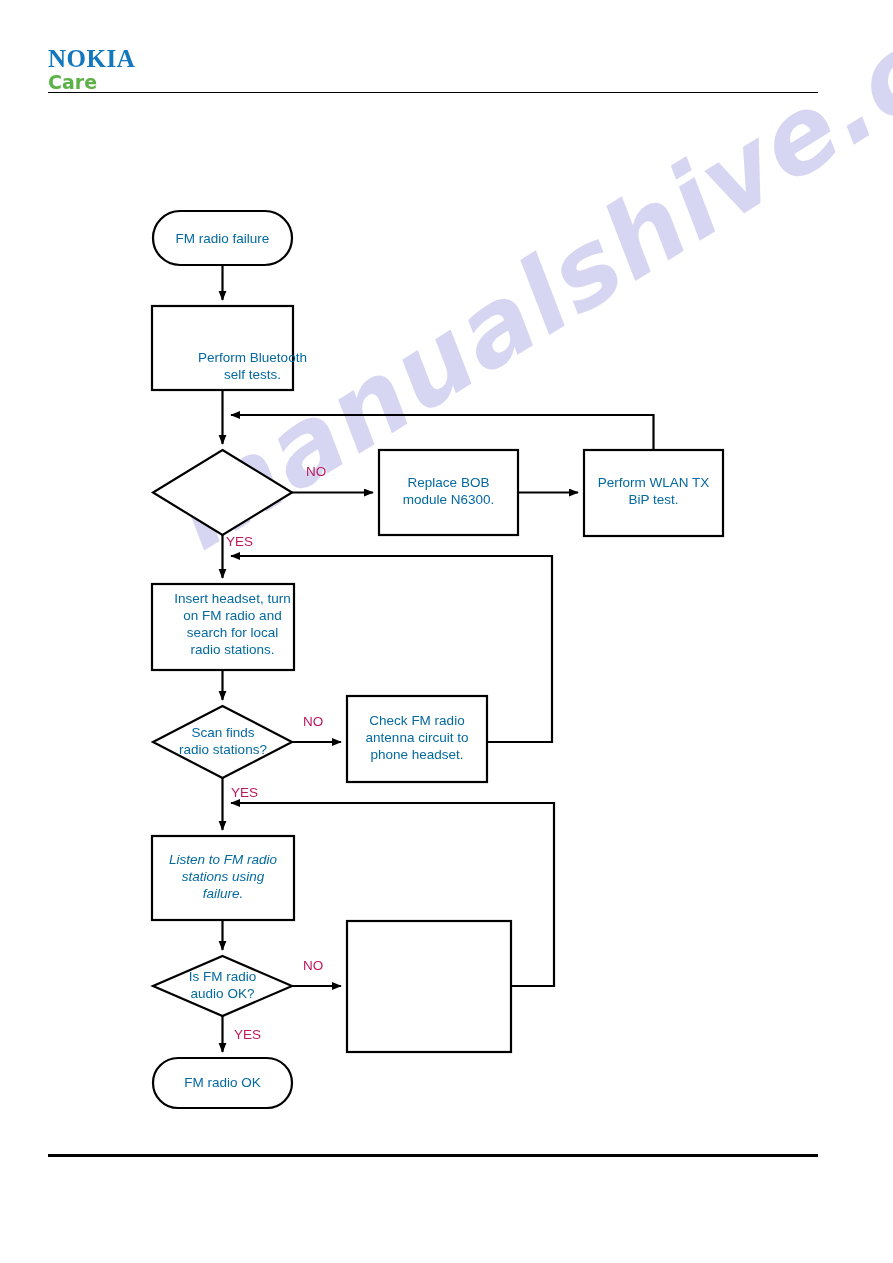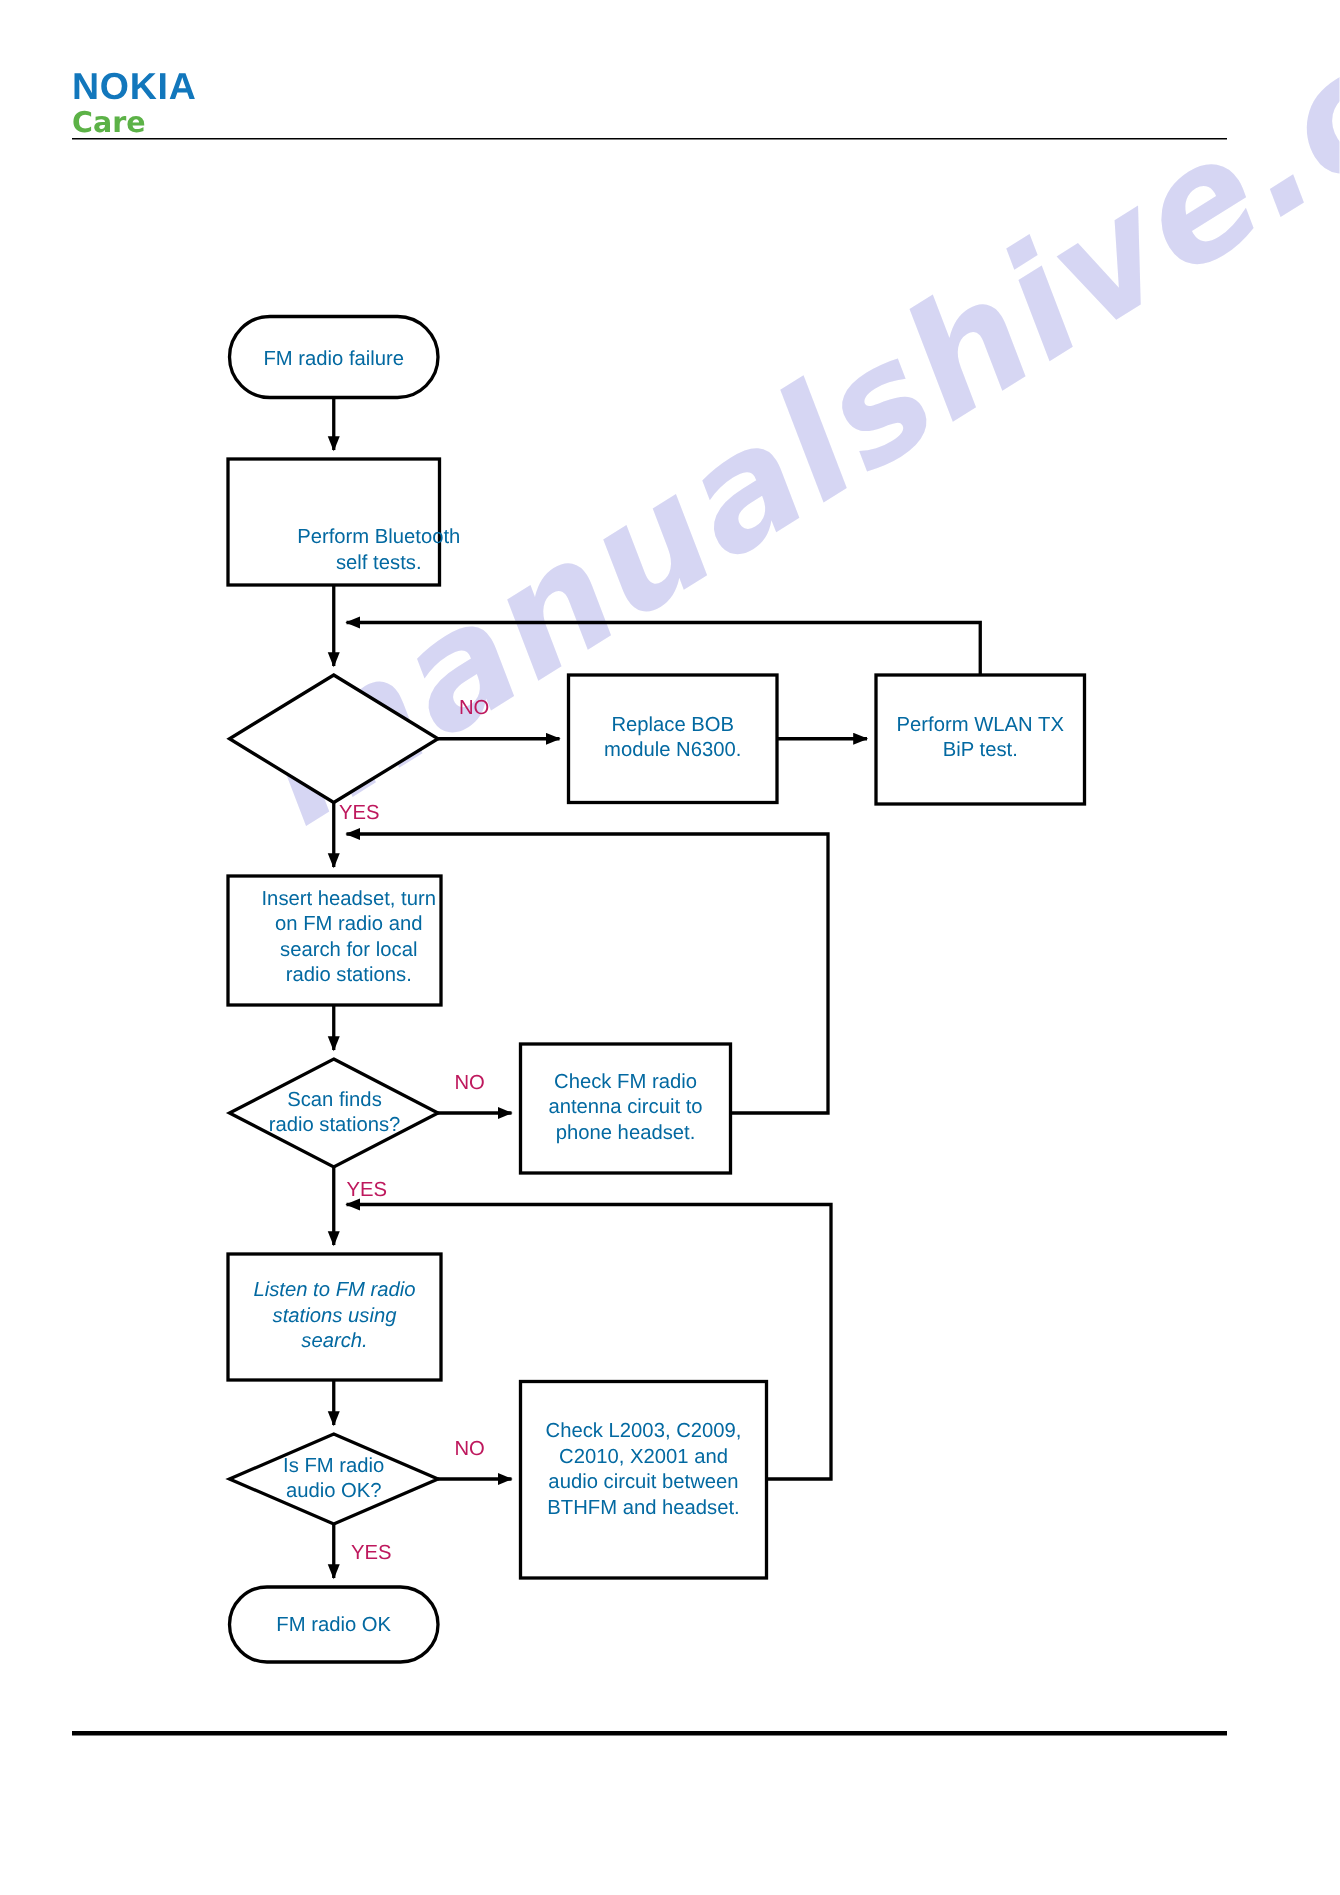--- a/index.html
+++ b/index.html
@@ -25,21 +25,21 @@
 
   .brand {
     position: absolute;
     left: 48px;
     top: 46px;
     line-height: 1;
     user-select: none;
   }
   .brand-nokia {
     display: block;
-    font-family: Liberation Sans, sans-serif;
+    font-family: Liberation Serif, serif;
     font-weight: 700;
     font-size: 25px;
     letter-spacing: 0.5px;
     color: #1277bc;
   }
   .brand-care {
     display: block;
     font-family: "DejaVu Sans", sans-serif;
     font-weight: 700;
     font-size: 19px;
@@ -215,34 +215,28 @@
 
     <div class="node-label" style="left:346px; top:712px; width:142px;">
       <div>Check FM radio</div>
       <div>antenna circuit to</div>
       <div>phone headset.</div>
     </div>
 
     <div class="node-label" style="left:150px; top:851px; width:146px;font-style:italic;">
       <div>Listen to FM radio</div>
       <div>stations using</div>
-      <div>search.</div>
+      <div>failure.</div>
     </div>
 
     <div class="node-label" style="left:152px; top:968px; width:141px;">
       <div>Is FM radio</div>
       <div>audio OK?</div>
     </div>
 
-    <div class="node-label" style="left:345px; top:945px; width:168px;">
-      <div>Check L2003, C2009,</div>
-      <div>C2010, X2001 and</div>
-      <div>audio circuit between</div>
-      <div>BTHFM and headset.</div>
-    </div>
 
     <div class="node-label" style="left:153px; top:1074px; width:139px;">FM radio OK</div>
 
     <div class="edge-label" style="left:306px; top:464px;">NO</div>
     <div class="edge-label" style="left:226px; top:534px;">YES</div>
 
     <div class="edge-label" style="left:303px; top:714px;">NO</div>
     <div class="edge-label" style="left:231px; top:785px;">YES</div>
 
     <div class="edge-label" style="left:303px; top:958px;">NO</div>

